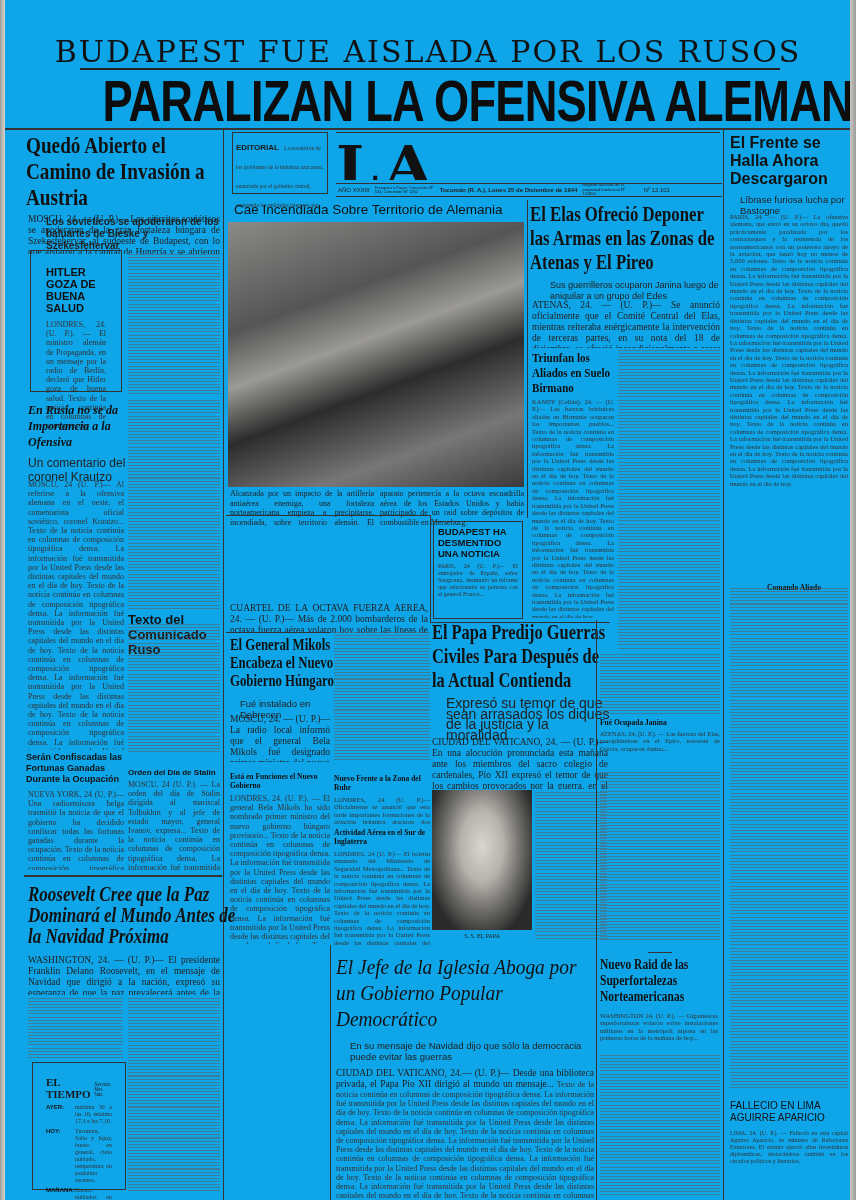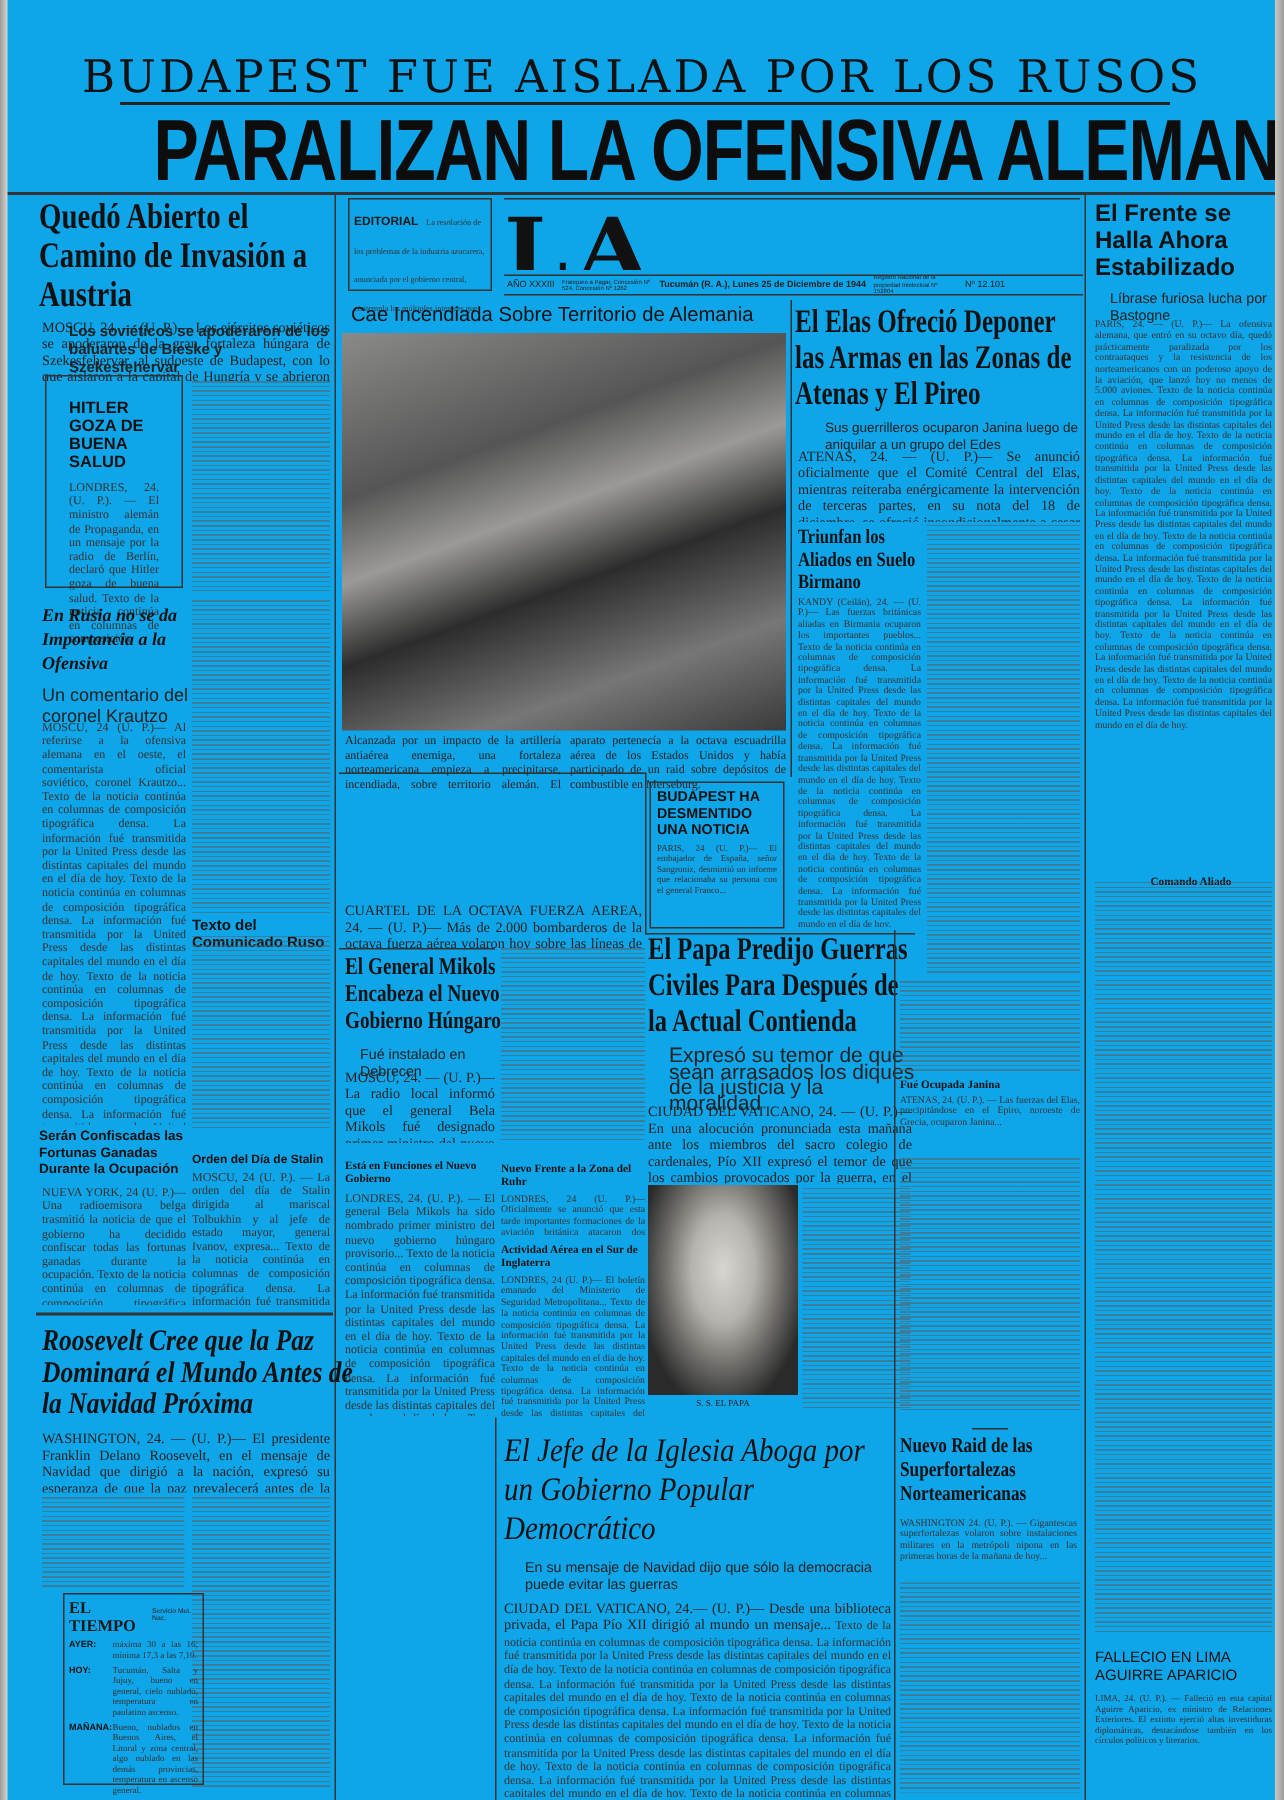--- a/index.html
+++ b/index.html
@@ -52,21 +52,21 @@
   <div class="abs filler" style="left:128px;top:254px;width:92px;height:140px"></div>
 
   <div class="abs" style="left:28px;top:402px;width:110px">
     <div class="italic-h" style="font-size:12px;line-height:16px">En Rusia no se da Importancia a la Ofensiva</div>
     <div class="sub" style="font-size:12px;line-height:14px;margin-top:6px;font-weight:normal">Un comentario del coronel Krautzo</div>
   </div>
   <div class="abs body-text" style="left:28px;top:480px;width:96px;height:270px"><span>MOSCU, 24 (U. P.)— Al referirse a la ofensiva alemana en el oeste, el comentarista oficial soviético, coronel Krautzo...</span> <span>Texto de la noticia continúa en columnas de composición tipográfica densa. La información fué transmitida por la United Press desde las distintas capitales del mundo en el día de hoy.</span> <span>Texto de la noticia continúa en columnas de composición tipográfica densa. La información fué transmitida por la United Press desde las distintas capitales del mundo en el día de hoy.</span> <span>Texto de la noticia continúa en columnas de composición tipográfica densa. La información fué transmitida por la United Press desde las distintas capitales del mundo en el día de hoy.</span> <span>Texto de la noticia continúa en columnas de composición tipográfica densa. La información fué transmitida por la United Press desde las distintas capitales del mundo en el día de hoy.</span> </div>
   <div class="abs filler" style="left:128px;top:400px;width:92px;height:210px"></div>
 
   <div class="abs" style="left:128px;top:612px;width:92px">
-    <div class="sans-h" style="font-size:10px">Texto del Comunicado Ruso</div>
+    <div class="sans-h" style="font-size:13px">Texto del Comunicado Ruso</div>
   </div>
   <div class="abs filler" style="left:128px;top:624px;width:92px;height:130px"></div>
 
   <div class="abs" style="left:26px;top:752px;width:100px">
     <div class="sans-h" style="font-size:9px;line-height:11px">Serán Confiscadas las Fortunas Ganadas Durante la Ocupación</div>
   </div>
   <div class="abs body-text" style="left:28px;top:790px;width:96px;height:80px"><span>NUEVA YORK, 24 (U. P.)— Una radioemisora belga trasmitió la noticia de que el gobierno ha decidido confiscar todas las fortunas ganadas durante la ocupación.</span> <span>Texto de la noticia continúa en columnas de composición tipográfica densa. La información fué transmitida por la United Press desde las distintas capitales del mundo en el día de hoy.</span></div>
 
   <div class="abs" style="left:128px;top:768px;width:92px">
     <div class="sans-h" style="font-size:8px">Orden del Día de Stalin</div>
@@ -74,21 +74,21 @@
   <div class="abs body-text" style="left:128px;top:780px;width:92px;height:90px"><span>MOSCU, 24 (U. P.). — La orden del día de Stalin dirigida al mariscal Tolbukhin y al jefe de estado mayor, general Ivanov, expresa...</span> <span>Texto de la noticia continúa en columnas de composición tipográfica densa. La información fué transmitida por la United Press desde las distintas capitales del mundo en el día de hoy.</span></div>
 
   <div class="abs hrule" style="left:24px;top:875px;width:198px;height:2px"></div>
   <div class="abs" style="left:28px;top:884px;width:210px">
     <div class="italic-h" style="font-size:20px;line-height:21px;transform:scaleX(.85);transform-origin:left;width:250px">Roosevelt Cree que la Paz Dominará el Mundo Antes de la Navidad Próxima</div>
   </div>
   <div class="abs body-text" style="left:28px;top:955px;width:192px;height:40px"><span class="lead">WASHINGTON, 24. — (U. P.)— El presidente Franklin Delano Roosevelt, en el mensaje de Navidad que dirigió a la nación, expresó su esperanza de que la paz prevalecerá antes de la Navidad siguiente y anunció que los Estados Unidos están determinados a ayudar a sus compatriotas...</span></div>
   <div class="abs filler" style="left:28px;top:998px;width:95px;height:60px"></div>
   <div class="abs filler" style="left:128px;top:998px;width:92px;height:195px"></div>
 
-  <div class="abs box" style="left:42px;top:1062px;width:94px;height:128px;padding:3px">
+  <div class="abs box" style="left:32px;top:1062px;width:94px;height:128px;padding:13px">
     <div style="display:flex;align-items:baseline;gap:4px">
       <span style="font-family:'Liberation Serif',serif;font-weight:bold;font-size:11px">EL TIEMPO</span>
       <span class="tiny" style="font-size:4.5px">Servicio Met. Nac.</span>
     </div>
     <div style="margin-top:4px">
       <div style="display:flex;gap:3px;margin-bottom:3px">
           <span class="sans-h" style="font-size:6px;width:26px">AYER:</span>
           <span class="body-text" style="font-size:6px;line-height:7px;flex:1">máxima 30 a las 16; mínima 17,3 a las 7,10.</span>
         </div>
       <div style="display:flex;gap:3px;margin-bottom:3px">
@@ -193,21 +193,21 @@
   <div class="abs filler" style="left:600px;top:772px;width:120px;height:168px"></div>
   <div class="abs filler" style="left:600px;top:1055px;width:120px;height:140px"></div>
 
   <div class="abs" style="left:600px;top:952px;width:120px">
     <div class="hrule" style="width:24px;margin:0 auto 4px"></div>
     <div class="h-cond" style="font-size:14px;line-height:16px;transform:scaleX(.82);width:140px">Nuevo Raid de las Superfortalezas Norteamericanas</div>
   </div>
   <div class="abs body-text" style="left:600px;top:1012px;width:118px;height:40px;font-size:6.5px;line-height:7.4px">WASHINGTON 24. (U. P.). — Gigantescas superfortalezas volaron sobre instalaciones militares en la metrópoli nipona en las primeras horas de la mañana de hoy...</div>
 
   <div class="abs" style="left:730px;top:134px;width:124px">
-    <div class="sans-h" style="font-size:16px;line-height:18px">El Frente se Halla Ahora Estabilizado</div>
+    <div class="sans-h" style="font-size:16px;line-height:18px">El Frente se Halla Ahora Descargaron</div>
     <div class="sub" style="font-size:9.5px;line-height:11px;margin:6px 0 0 10px;font-weight:normal">Líbrase furiosa lucha por Bastogne</div>
   </div>
   <div class="abs body-text" style="left:730px;top:213px;width:118px;height:360px;font-size:6.5px;line-height:7.4px"><span>PARIS, 24. — (U. P.)— La ofensiva alemana, que entró en su octavo día, quedó prácticamente paralizada por los contraataques y la resistencia de los norteamericanos con un poderoso apoyo de la aviación, que lanzó hoy no menos de 5.000 aviones.</span> <span>Texto de la noticia continúa en columnas de composición tipográfica densa. La información fué transmitida por la United Press desde las distintas capitales del mundo en el día de hoy.</span> <span>Texto de la noticia continúa en columnas de composición tipográfica densa. La información fué transmitida por la United Press desde las distintas capitales del mundo en el día de hoy.</span> <span>Texto de la noticia continúa en columnas de composición tipográfica densa. La información fué transmitida por la United Press desde las distintas capitales del mundo en el día de hoy.</span> <span>Texto de la noticia continúa en columnas de composición tipográfica densa. La información fué transmitida por la United Press desde las distintas capitales del mundo en el día de hoy.</span> <span>Texto de la noticia continúa en columnas de composición tipográfica densa. La información fué transmitida por la United Press desde las distintas capitales del mundo en el día de hoy.</span> <span>Texto de la noticia continúa en columnas de composición tipográfica densa. La información fué transmitida por la United Press desde las distintas capitales del mundo en el día de hoy.</span> <span>Texto de la noticia continúa en columnas de composición tipográfica densa. La información fué transmitida por la United Press desde las distintas capitales del mundo en el día de hoy.</span></div>
   <div class="abs" style="left:740px;top:575px;width:108px;text-align:center">
     <span class="sans-h" style="font-size:7.5px;font-family:'Liberation Serif',serif">Comando Aliado</span>
   </div>
   <div class="abs filler" style="left:730px;top:588px;width:118px;height:500px"></div>
 
   <div class="abs" style="left:730px;top:1100px;width:124px">
     <div class="sans-h" style="font-size:10px;line-height:12px;font-weight:normal">FALLECIO EN LIMA AGUIRRE APARICIO</div>

